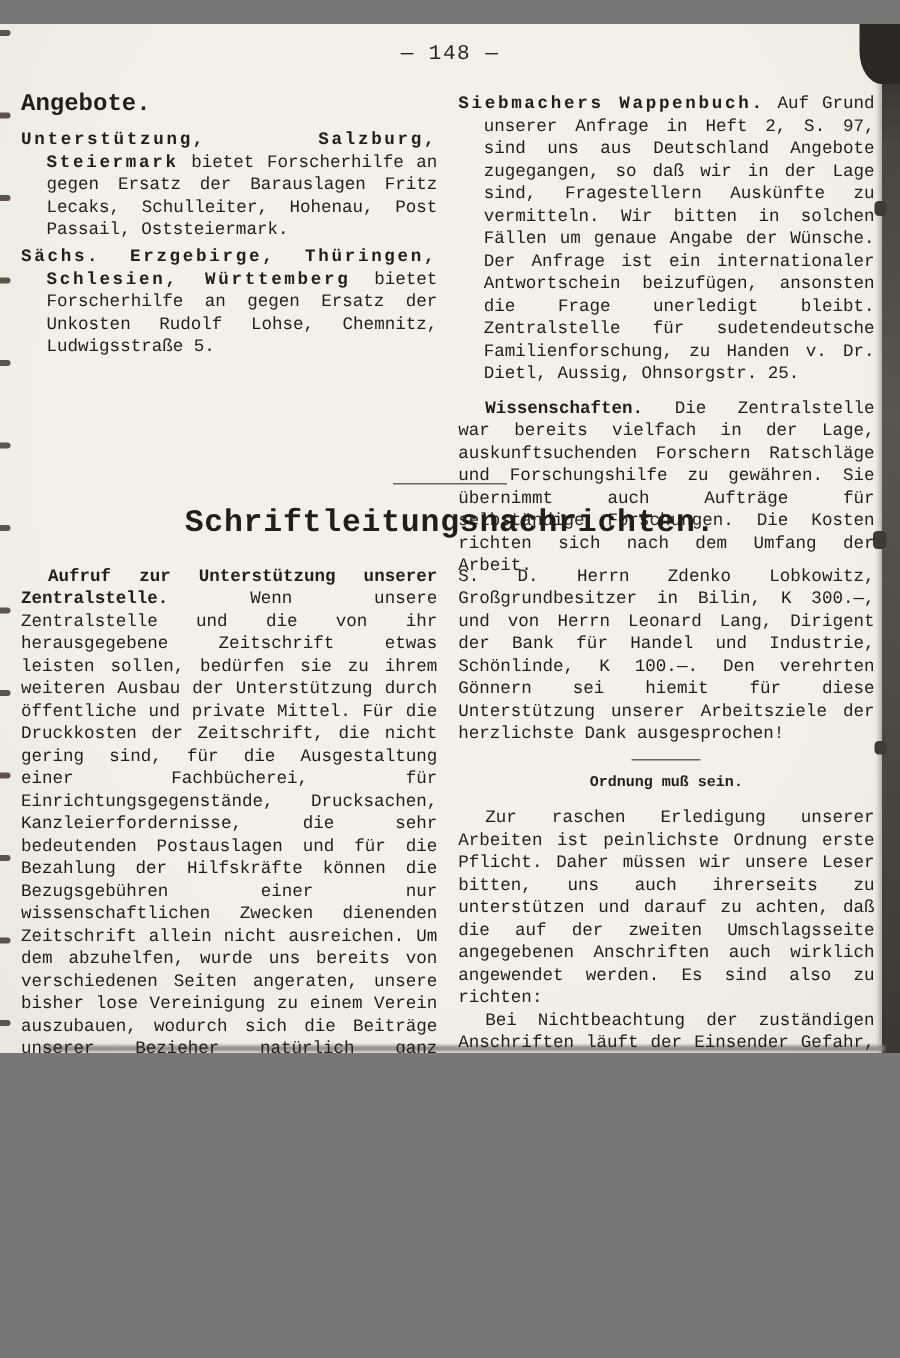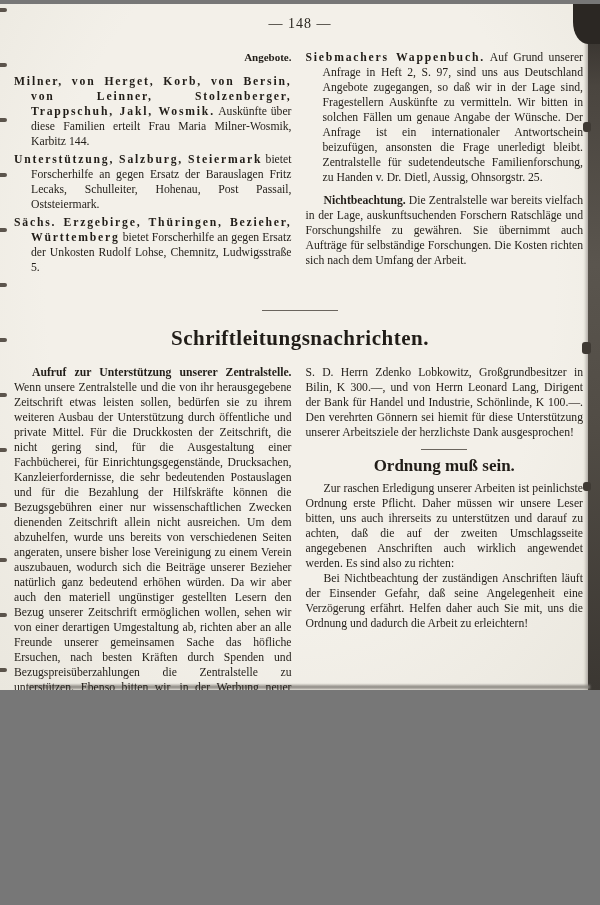--- a/index.html
+++ b/index.html
@@ -1,23 +1,23 @@
 <!DOCTYPE html>
 <html><head>
 <meta charset="utf-8">
 <style>
   html,body{margin:0;padding:0;background:#777;}
   .page{
     position:relative;
     width:600px;height:686px;
-    margin:4px auto;
+    margin:16px auto;
     background:#f1eee6;
     background-image:radial-gradient(ellipse at 50% 40%, #f3f0e9 60%, #eae7de 100%);
     overflow:hidden;
-    font-family:Liberation Serif, serif;
+    font-family:Liberation Mono, monospace;
     color:#211d18;
   }
   
   .edge-right{position:absolute;right:0;top:0;bottom:0;width:12px;
     background:linear-gradient(180deg,#2e2a26 0%,#4a453f 12%,#5a554e 38%,#514c45 62%,#3b3732 100%);
     box-shadow:-2px 0 3px rgba(60,55,48,.35);}
   .corner-blob{position:absolute;right:0;top:0;width:27px;height:40px;background:#2b2723;border-radius:0 0 0 55%;}
   .edge-bump{position:absolute;background:#3f3a34;border-radius:3px;}
   .bottom-band{position:absolute;left:28px;right:10px;bottom:1px;height:4px;background:#8a8680;filter:blur(1px);opacity:.9;}
   .lmark{position:absolute;left:0;width:7px;height:4px;background:#423a31;border-radius:0 2px 2px 0;opacity:.85;}
@@ -26,28 +26,28 @@
     font-size:14px;letter-spacing:1px;color:#2a261f;}
   .cols{position:absolute;left:14px;right:17px;display:flex;gap:14px;}
   .col{flex:1 1 0;font-size:11.7px;line-height:15px;text-align:justify;}
   .top-cols{top:46px;}
   .main-cols{top:361px;}
   p{margin:0;}
   .hang{padding-left:17px;text-indent:-17px;margin-bottom:3px;}
   .indent{text-indent:18px;}
   .lead-spaced{letter-spacing:1.8px;font-weight:700;}
   .lead-bold{font-weight:700;}
-  .col-heading{text-align:right;font-weight:700;font-size:11px;margin:0 0 9px 0;}
+  .col-heading{text-align:left;font-weight:700;font-size:16px;margin:0 0 9px 0;}
   .gap-top{margin-top:8px;}
   .mid-rule{position:absolute;top:306px;left:50%;transform:translateX(-50%);
     width:76px;height:1px;background:#6a655e;}
   .main-title{position:absolute;top:322px;left:0;width:100%;text-align:center;
     font-size:21px;font-weight:700;letter-spacing:.5px;}
   .sub-rule{width:46px;height:1px;background:#6a655e;margin:9px auto 8px auto;}
-  .sub-heading{text-align:center;font-weight:700;font-size:17px;margin:2px 0 8px 0;}
+  .sub-heading{text-align:center;font-weight:700;font-size:10px;margin:2px 0 8px 0;}
 </style>
 </head>
 <body>
 
 <div class="page">
 
   <div class="edge-right"></div>
   <div class="corner-blob"></div>
   <div class="edge-bump" style="right:9px;top:118px;width:8px;height:10px;"></div>
   <div class="edge-bump" style="right:9px;top:338px;width:9px;height:12px;"></div>
@@ -72,27 +72,26 @@
       <div class="lmark" style="top: 774px;"></div>
       <div class="lmark" style="top: 829px;"></div>
       <div class="lmark" style="top: 884px;"></div>
     </div>
 
   <div class="pagenum">— 148 —</div>
 
   <div class="cols top-cols">
     <div class="col">
       <h3 class="col-heading">Angebote.</h3>
-      <p class="hang"><span class="lead-spaced">Milner, von Herget, Korb, von Bersin, von Leinner, Stolzenberger, Trappschuh, Jakl, Wosmik.</span> <span>Auskünfte über diese Familien erteilt Frau Maria Milner-Wosmik, Karbitz 144.</span></p>
       <p class="hang"><span class="lead-spaced">Unterstützung, Salzburg, Steiermark</span> <span>bietet Forscherhilfe an gegen Ersatz der Barauslagen Fritz Lecaks, Schulleiter, Hohenau, Post Passail, Oststeiermark.</span></p>
-      <p class="hang"><span class="lead-spaced">Sächs. Erzgebirge, Thüringen, Bezieher, Württemberg</span> <span>bietet Forscherhilfe an gegen Ersatz der Unkosten Rudolf Lohse, Chemnitz, Ludwigsstraße 5.</span></p>
+      <p class="hang"><span class="lead-spaced">Sächs. Erzgebirge, Thüringen, Schlesien, Württemberg</span> <span>bietet Forscherhilfe an gegen Ersatz der Unkosten Rudolf Lohse, Chemnitz, Ludwigsstraße 5.</span></p>
     </div>
     <div class="col">
       <p class="hang"><span class="lead-spaced">Siebmachers Wappenbuch.</span> <span>Auf Grund unserer Anfrage in Heft 2, S. 97, sind uns aus Deutschland Angebote zugegangen, so daß wir in der Lage sind, Fragestellern Auskünfte zu vermitteln. Wir bitten in solchen Fällen um genaue Angabe der Wünsche. Der Anfrage ist ein internationaler Antwortschein beizufügen, ansonsten die Frage unerledigt bleibt. Zentralstelle für sudetendeutsche Familienforschung, zu Handen v. Dr. Dietl, Aussig, Ohnsorgstr. 25.</span></p>
-      <p class="indent gap-top"><span class="lead-bold">Nichtbeachtung.</span> <span>Die Zentralstelle war bereits vielfach in der Lage, auskunftsuchenden Forschern Ratschläge und Forschungshilfe zu gewähren. Sie übernimmt auch Aufträge für selbständige Forschungen. Die Kosten richten sich nach dem Umfang der Arbeit.</span></p>
+      <p class="indent gap-top"><span class="lead-bold">Wissenschaften.</span> <span>Die Zentralstelle war bereits vielfach in der Lage, auskunftsuchenden Forschern Ratschläge und Forschungshilfe zu gewähren. Sie übernimmt auch Aufträge für selbständige Forschungen. Die Kosten richten sich nach dem Umfang der Arbeit.</span></p>
     </div>
   </div>
 
   <div class="mid-rule"></div>
 
   <div class="main-title">Schriftleitungsnachrichten.</div>
 
   <div class="cols main-cols">
     <div class="col">
       <p class="indent"><span class="lead-bold">Aufruf zur Unterstützung unserer Zentralstelle.</span> <span>Wenn unsere Zentralstelle und die von ihr herausgegebene Zeitschrift etwas leisten sollen, bedürfen sie zu ihrem weiteren Ausbau der Unterstützung durch öffentliche und private Mittel. Für die Druckkosten der Zeitschrift, die nicht gering sind, für die Ausgestaltung einer Fachbücherei, für Einrichtungsgegenstände, Drucksachen, Kanzleierfordernisse, die sehr bedeutenden Postauslagen und für die Bezahlung der Hilfskräfte können die Bezugsgebühren einer nur wissenschaftlichen Zwecken dienenden Zeitschrift allein nicht ausreichen. Um dem abzuhelfen, wurde uns bereits von verschiedenen Seiten angeraten, unsere bisher lose Vereinigung zu einem Verein auszubauen, wodurch sich die Beiträge unserer Bezieher natürlich ganz bedeutend erhöhen würden. Da wir aber auch den materiell ungünstiger gestellten Lesern den Bezug unserer Zeitschrift ermöglichen wollen, sehen wir von einer derartigen Umgestaltung ab, richten aber an alle Freunde unserer gemeinsamen Sache das höfliche Ersuchen, nach besten Kräften durch Spenden und Bezugspreisüberzahlungen die Zentralstelle zu unterstützen. Ebenso bitten wir, in der Werbung neuer Abnehmer und in der Verbreitung unserer Bestrebungen in weitere Volkskreise nicht zu erlahmen. Nur durch Zusammenfassung aller Kräfte wird es möglich sein, die Erwartungen unserer Freunde zu erfüllen!</span></p>

